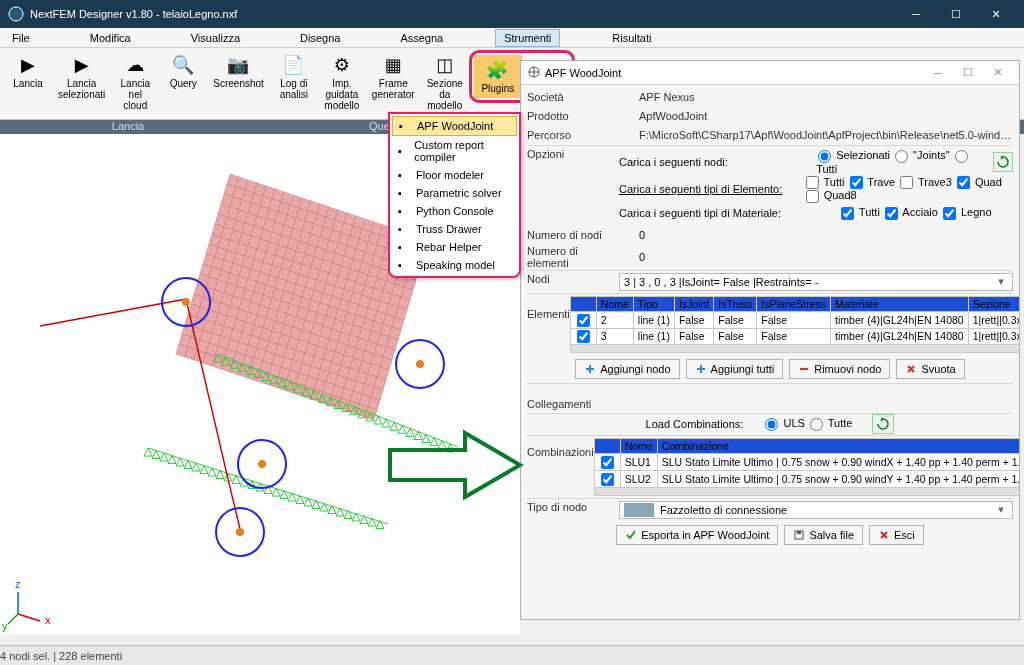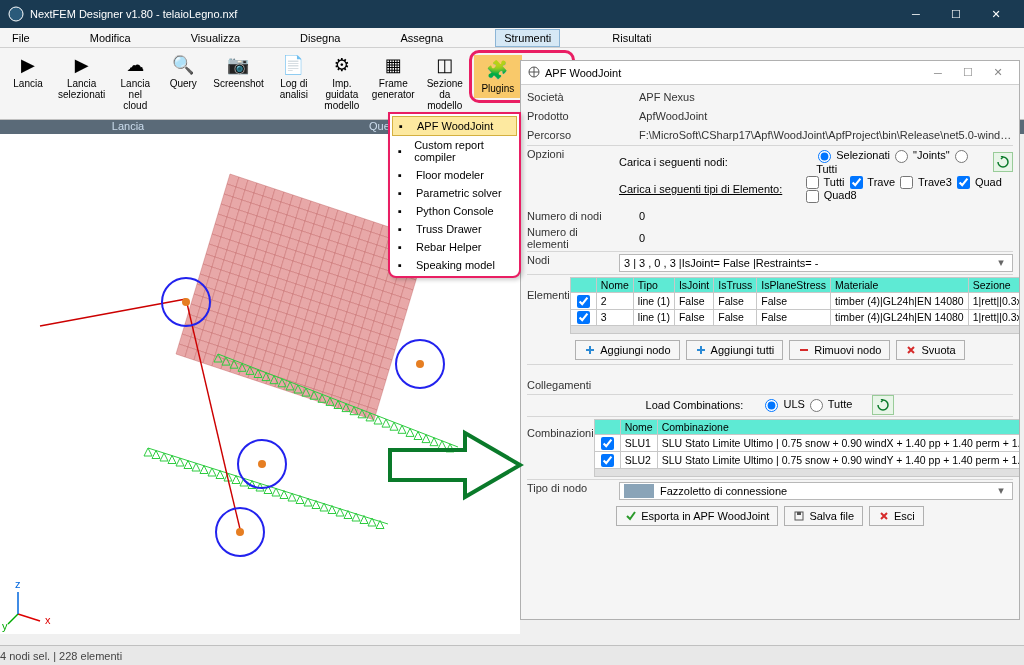--- a/index.html
+++ b/index.html
@@ -44,21 +44,21 @@
 
 .sec-label { width: 92px; color: #333; }
 .sec { display: flex; align-items: flex-start; border-top: 1px solid #d6d6d6; padding: 2px 0; }
 .sec .content { flex: 1; }
 
 .nodesdrop { display: flex; border: 1px solid #b8b8b8; background: #fff; height: 18px; align-items: center; padding: 0 4px; width: 100%; }
 .nodesdrop .dd { width: 14px; text-align: center; color: #666; }
 
 .tbl { border-collapse: collapse; width: 100%; background: #fff; }
 .tbl th, .tbl td { border: 1px solid #c8c8c8; padding: 1px 4px; font-size: 10.5px; text-align: left; white-space: nowrap; }
-.tbl th { background: #5eead4; font-weight: normal; }
+.tbl th { background: #1d4ed8; font-weight: normal; }
 .chk { width: 18px; text-align: center; }
 
 .btnrow { display: flex; gap: 6px; margin: 4px 0; justify-content: center; }
 .btn { background: #f6f6f6; border: 1px solid #b0b0b0; padding: 3px 8px; display: inline-flex; align-items: center; gap: 4px; cursor: pointer; }
 .btn .i { width: 12px; height: 12px; }
 
 input[type=radio], input[type=checkbox] { margin: 0 2px; vertical-align: middle; }
 
 .arrow-annot { position: absolute; top: 425px; left: 385px; width: 140px; height: 80px; z-index: 5; }
 
@@ -724,20 +724,24 @@
             <svg width="12" height="12" viewBox="0 0 12 12">
                 <path d="M6 1 A5 5 0 1 1 1 6" fill="none" stroke="#0a7a2a" stroke-width="1.5"></path>
                 <path d="M6 1 L4 0 M6 1 L4 3" stroke="#0a7a2a" stroke-width="1.5"></path>
               </svg>
           </span>
         </div>
         <div class="row">
           <span style="width:200px;text-decoration:underline;">Carica i seguenti tipi di Elemento:</span>
           <span id="checks-elem"><label><input type="checkbox" style=""> Tutti </label><label><input type="checkbox" checked="" style=""> Trave </label><label><input type="checkbox" style=""> Trave3 </label><label><input type="checkbox" checked="" style=""> Quad </label><label><input type="checkbox" style=""> Quad8 </label></span>
         </div>
+        <div class="row">
+          <span style="width:200px;">Carica i seguenti tipi di Materiale:</span>
+          <span id="checks-mat"><label><input type="checkbox" checked="" style=""> Tutti </label><label><input type="checkbox" checked="" style=""> Acciaio </label><label><input type="checkbox" checked="" style=""> Legno </label></span>
+        </div>
       </div>
     </div>
 
     <div class="row">
         <span class="lbl">Numero di nodi</span>
         <span>0</span>
       </div>
     <div class="row">
         <span class="lbl">Numero di elementi</span>
         <span>0</span>

